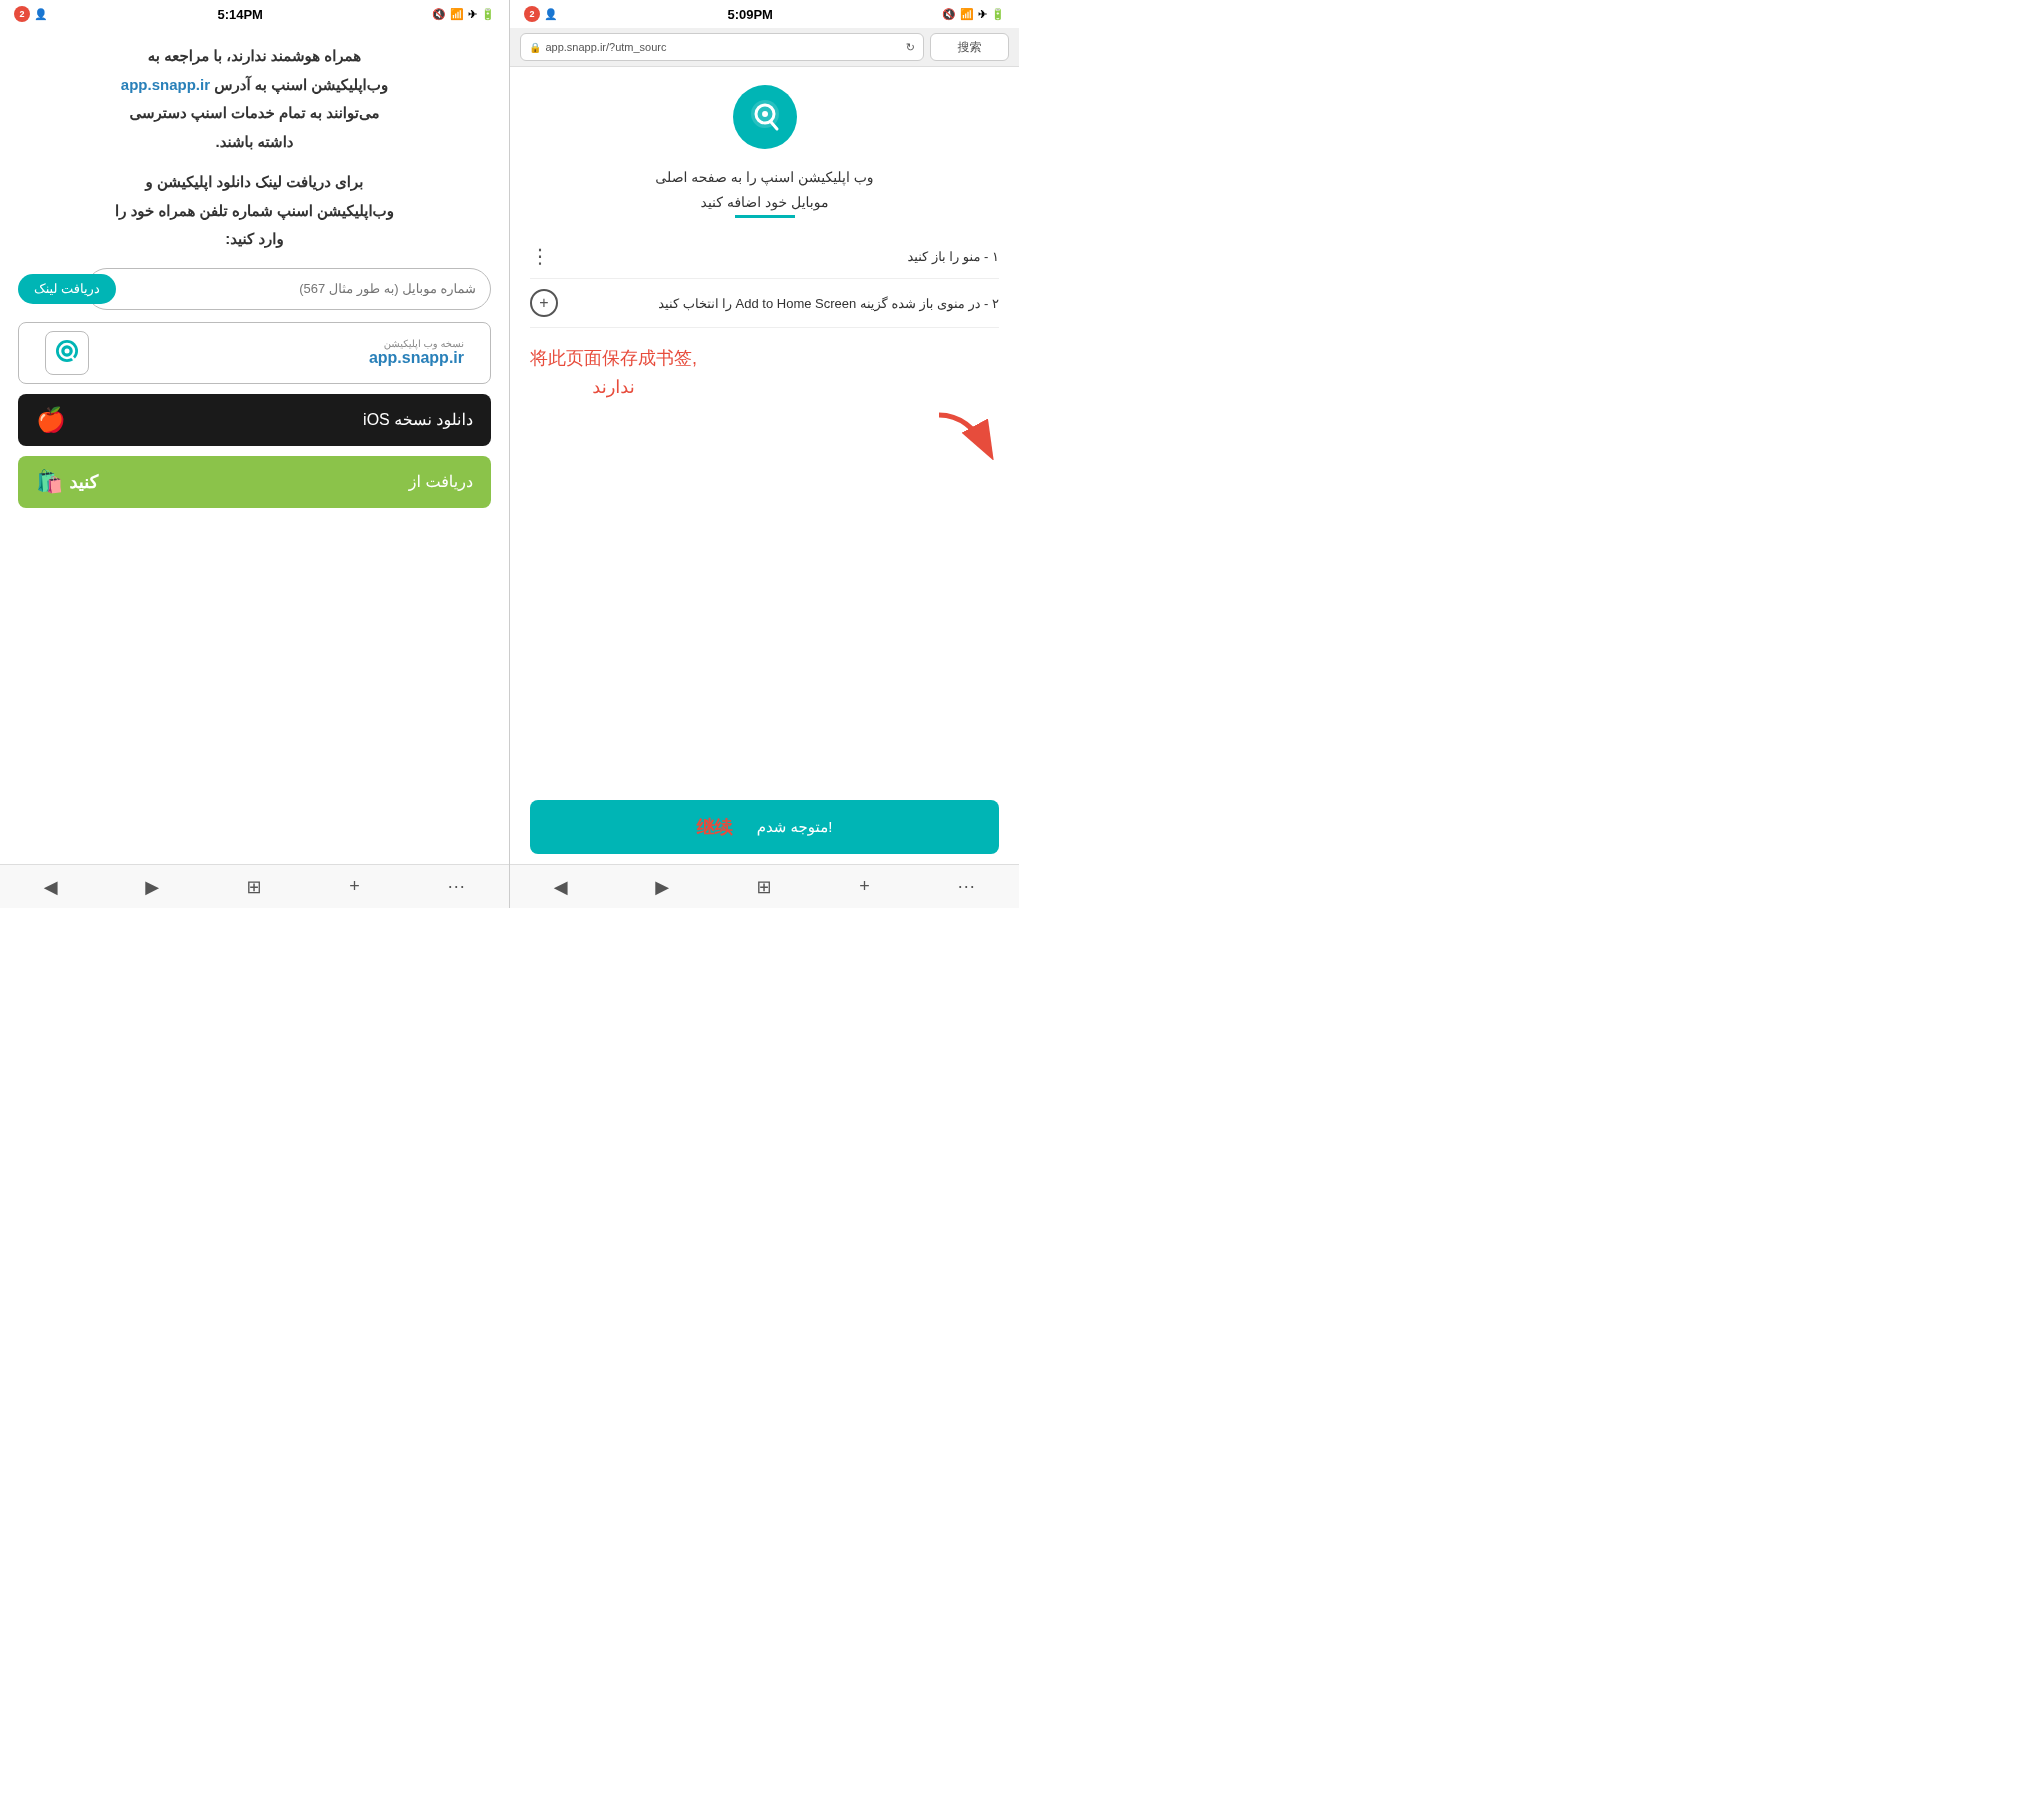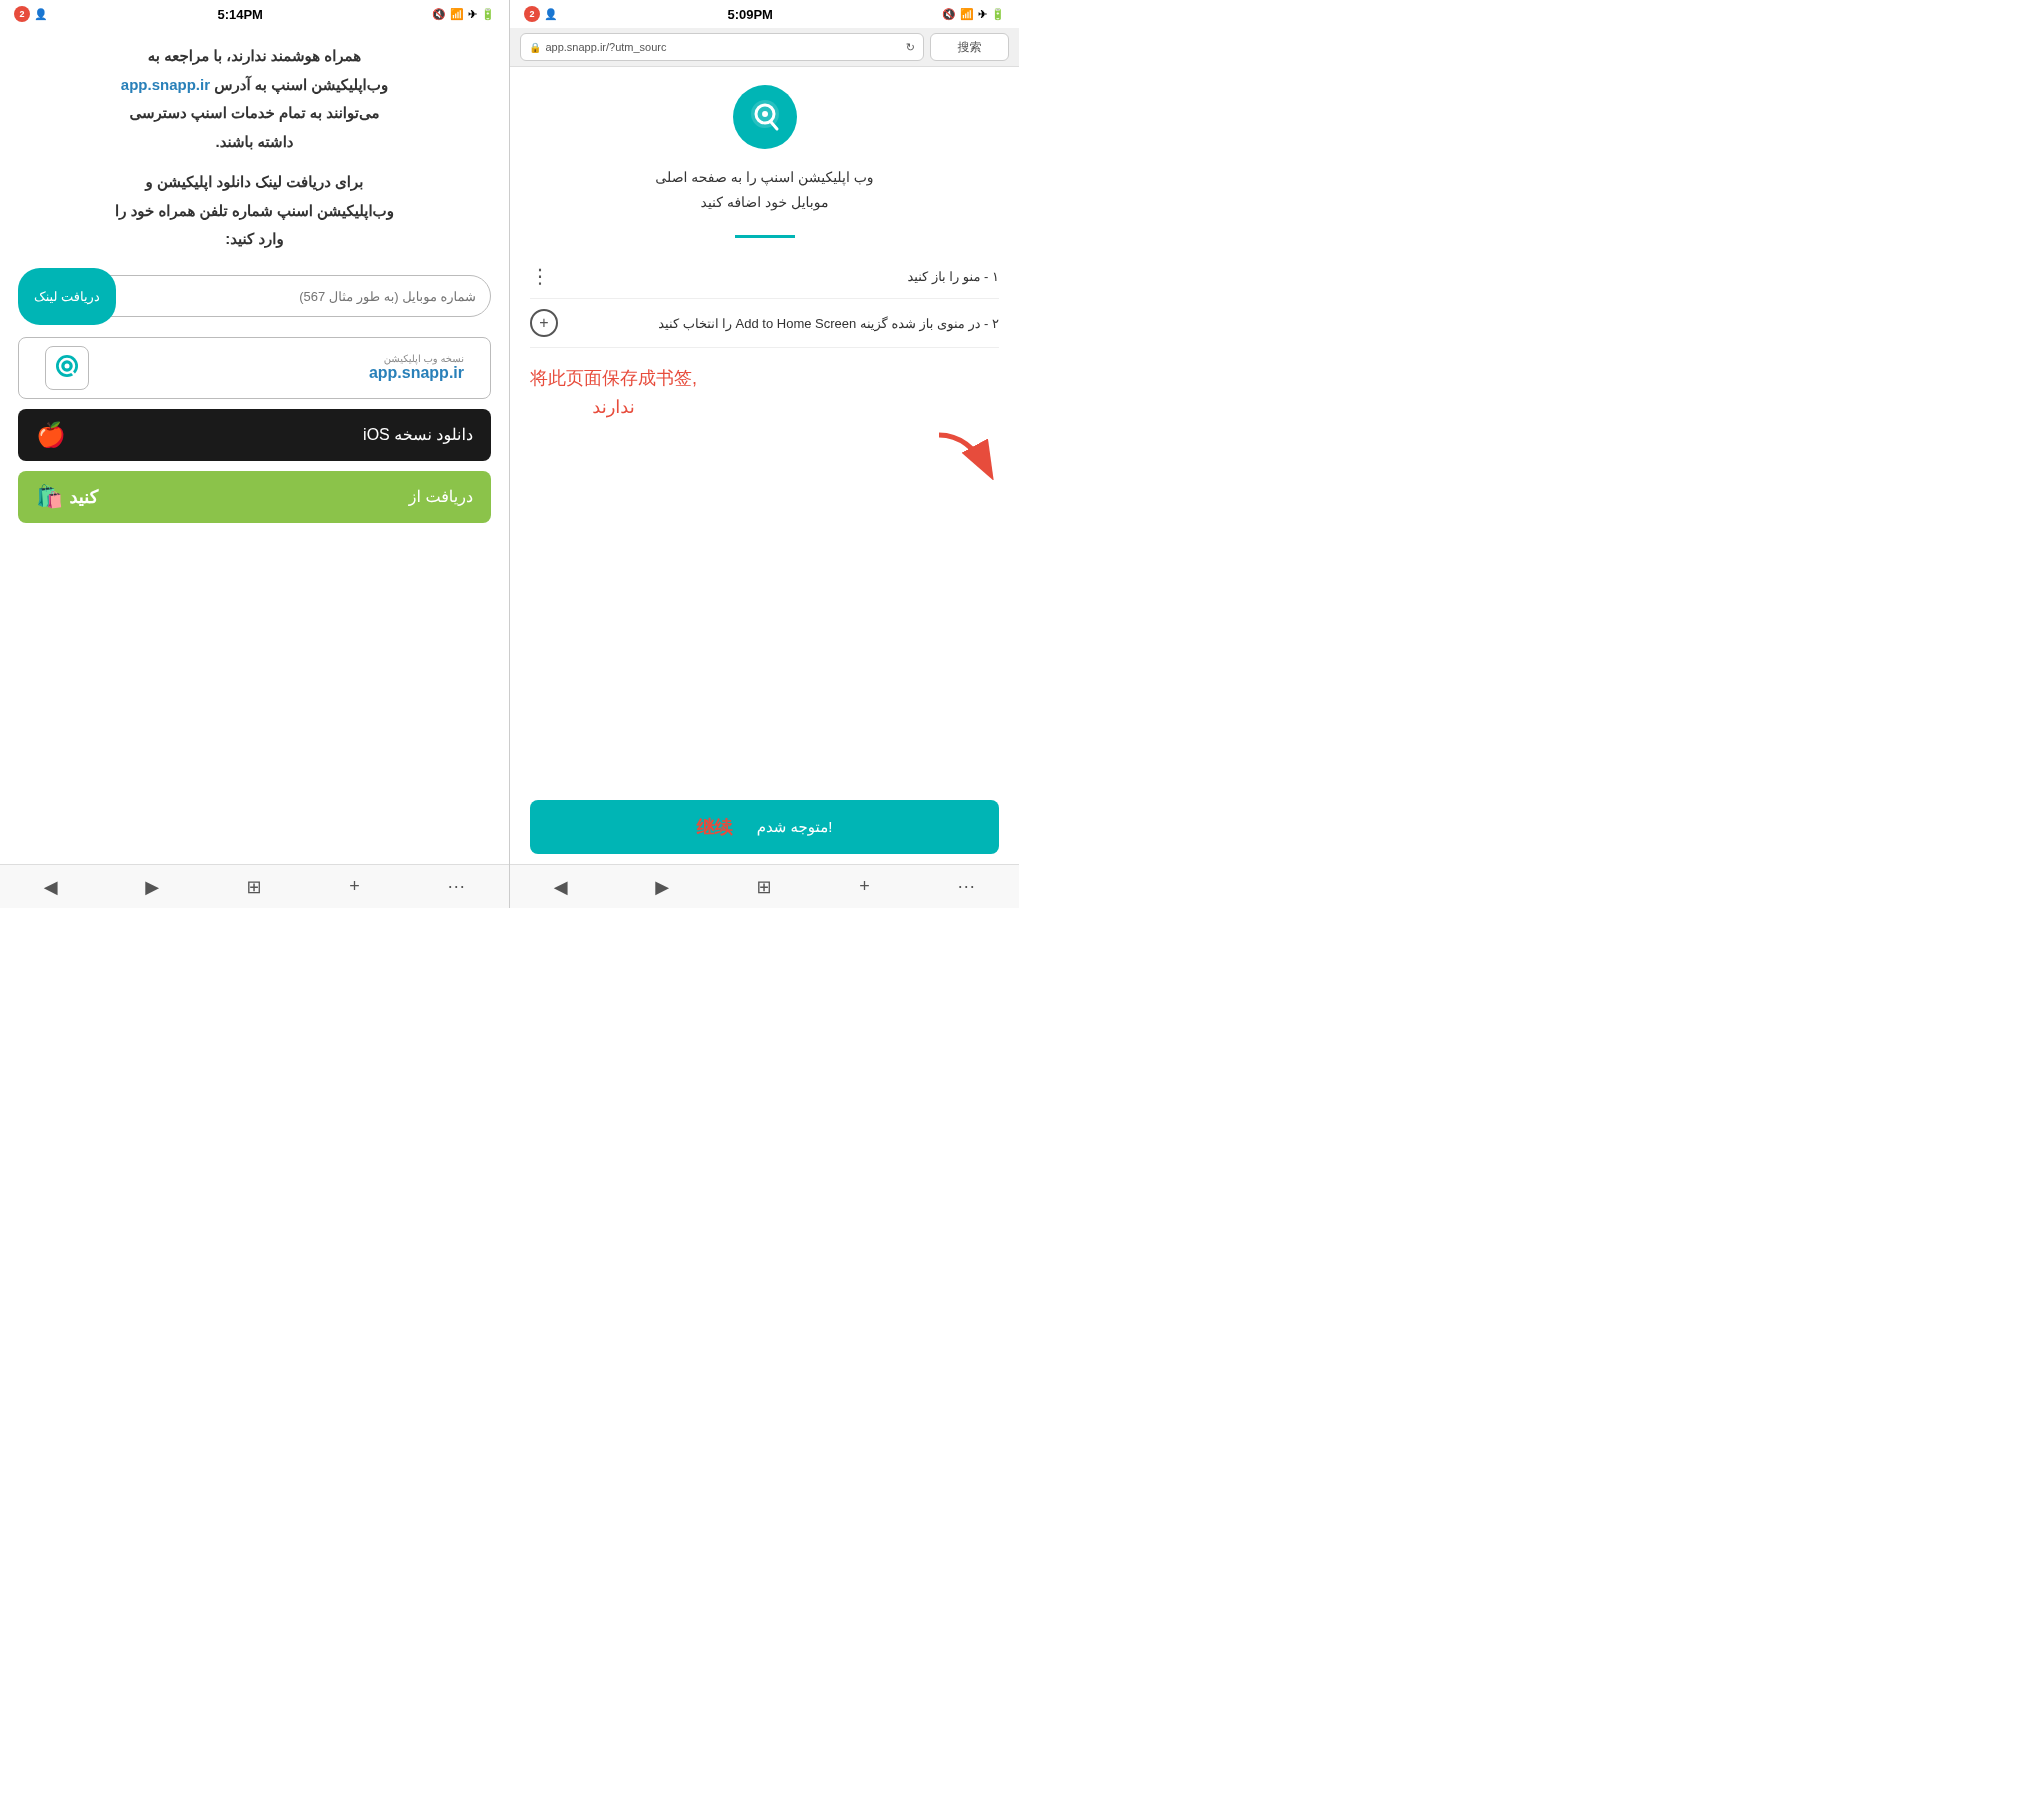--- a/index.html
+++ b/index.html
@@ -98,21 +98,21 @@
       direction: rtl;
       color: #999;
       outline: none;
     }
     .receive-btn {
       background: #00b5b5;
       color: #fff;
       border: none;
       border-radius: 22px;
       padding: 0 16px;
-      height: 57px;
+      height: 30px;
       font-size: 13px;
       cursor: pointer;
       white-space: nowrap;
       margin-right: -30px;
       direction: rtl;
       z-index: 2;
     }
 
     .web-link-box {
       border: 1.5px solid #bbb;
@@ -235,21 +235,21 @@
       display: flex; align-items: center; justify-content: center;
       margin-bottom: 16px;
     }
 
     .right-panel .title-text {
       font-size: 14px;
       color: #333;
       text-align: center;
       direction: rtl;
       line-height: 1.8;
-      margin-bottom: 20px;
+      margin-bottom: 0;
     }
 
     .teal-line {
       width: 60px;
       height: 3px;
       background: #00b5b5;
       margin-bottom: 16px;
     }
 
     .step-row {

